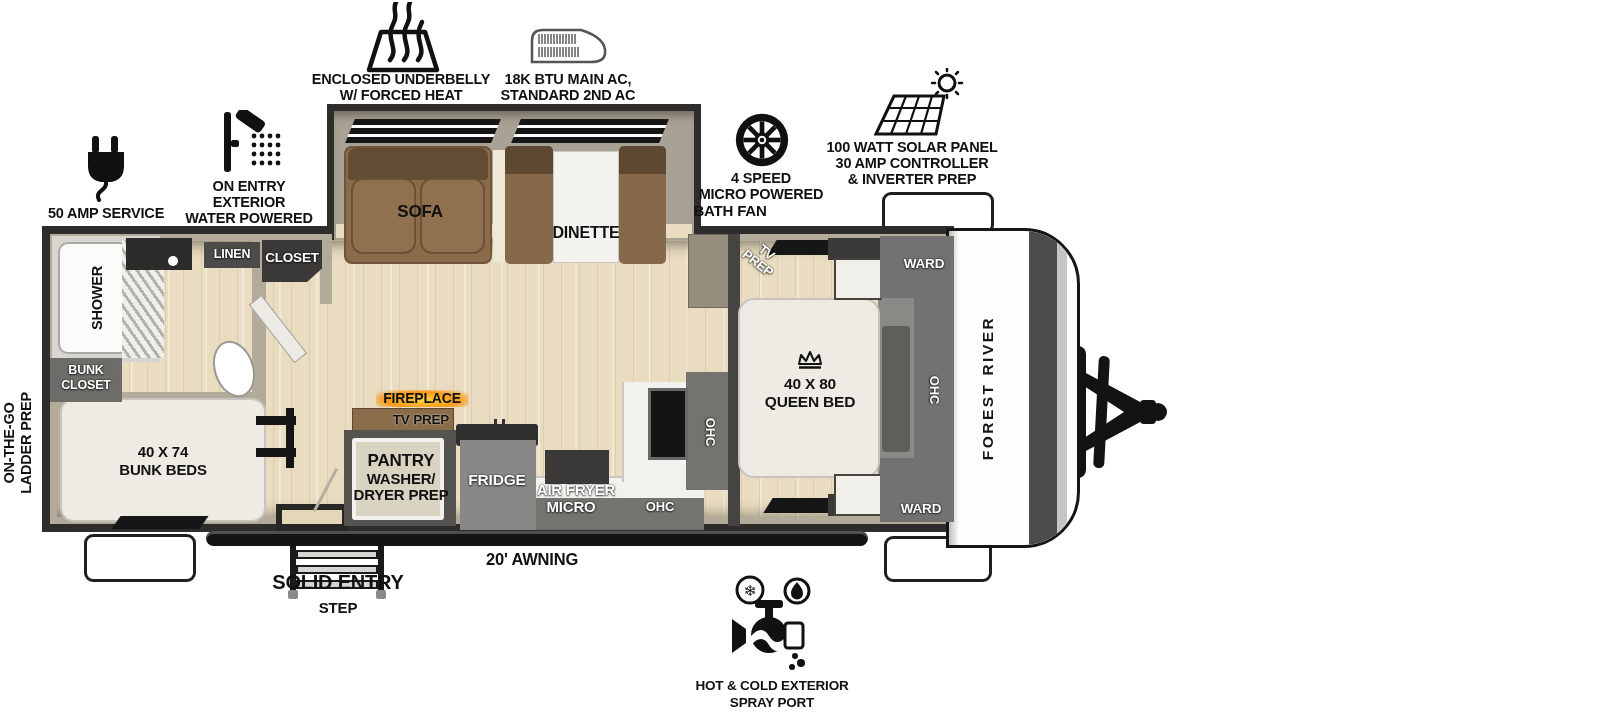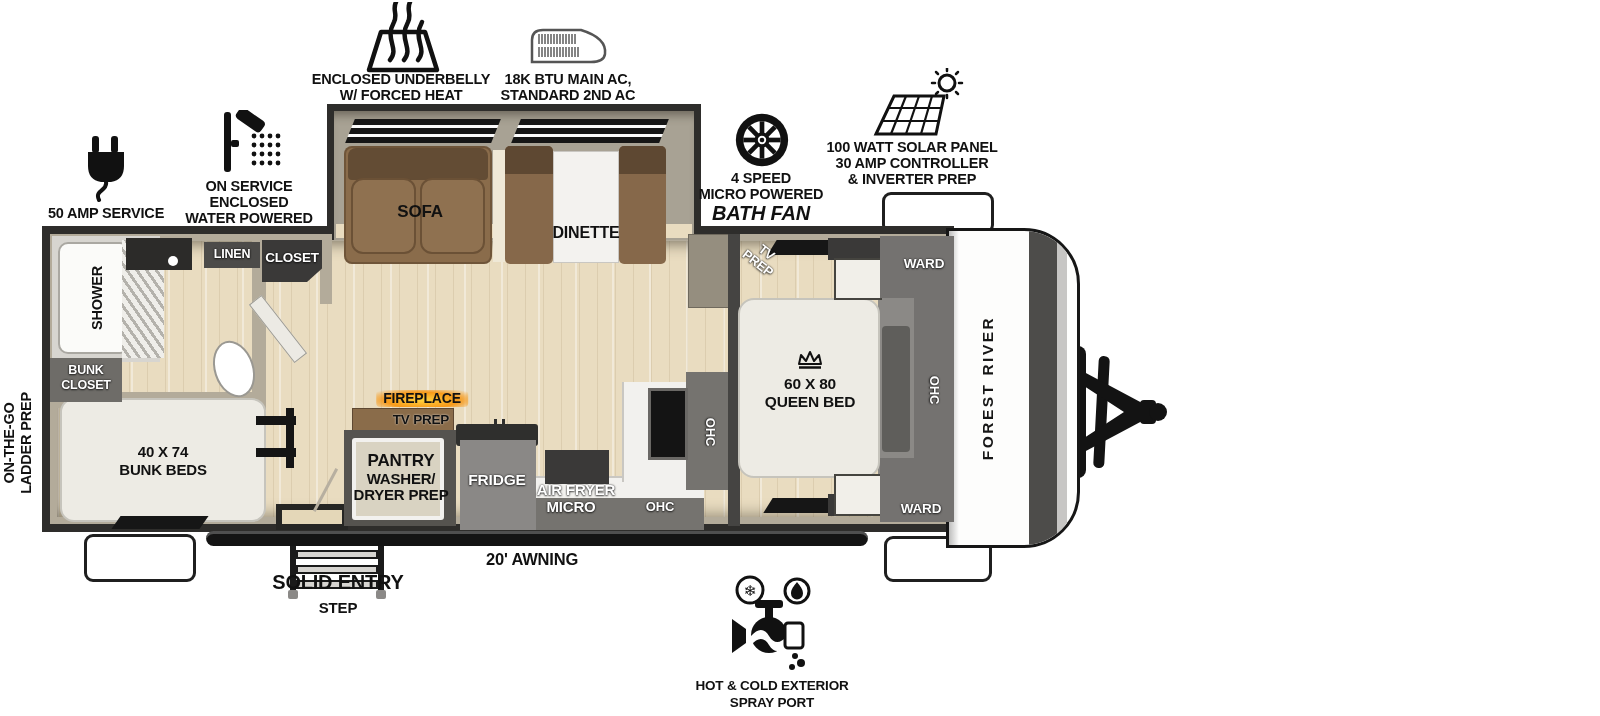--- a/index.html
+++ b/index.html
@@ -72,21 +72,21 @@
           <line x1="35" y1="35" x2="44" y2="44"></line>
         <line x1="35" y1="25" x2="44" y2="16"></line>
           <line x1="25" y1="35" x2="16" y2="44"></line>
       </g>
       <circle cx="30" cy="30" r="8" fill="#111"></circle>
       <circle cx="30" cy="30" r="3.5" fill="none" stroke="#fff" stroke-width="2"></circle>
     </svg>
   </div>
   <div class="t" style="left:761px;top:171px;font-size:14.5px;">4 SPEED</div>
   <div class="t" style="left:761px;top:187px;font-size:14.5px;">MICRO POWERED</div>
-  <div class="t" style="left:761px;top:203px;font-size:20px;font-style:italic;">BATH FAN</div>
+  <div class="t" style="left:730px;top:203px;font-size:15px;">BATH FAN</div>
 
   <div class="abs" style="left:868px;top:68px;">
     <svg width="96" height="72" viewBox="0 0 96 72">
       <polygon points="8,66 26,28 76,28 68,66" fill="#fff" stroke="#111" stroke-width="3"></polygon>
       <line x1="20" y1="40" x2="73" y2="40" stroke="#111" stroke-width="2.2"></line>
       <line x1="14" y1="53" x2="70" y2="53" stroke="#111" stroke-width="2.2"></line>
       <line x1="38" y1="28" x2="23" y2="66" stroke="#111" stroke-width="2.2"></line>
       <line x1="51" y1="28" x2="38" y2="66" stroke="#111" stroke-width="2.2"></line>
       <line x1="64" y1="28" x2="53" y2="66" stroke="#111" stroke-width="2.2"></line>
       <circle cx="79" cy="15" r="8" fill="#fff" stroke="#111" stroke-width="3"></circle>
@@ -134,22 +134,22 @@
           <circle cx="44" cy="44" r="2.4"></circle>
           <circle cx="52" cy="44" r="2.4"></circle>
           <circle cx="60" cy="44" r="2.4"></circle>
         <circle cx="36" cy="53" r="2.4"></circle>
           <circle cx="44" cy="53" r="2.4"></circle>
           <circle cx="52" cy="53" r="2.4"></circle>
           <circle cx="60" cy="53" r="2.4"></circle>
       </g>
     </svg>
   </div>
-  <div class="t" style="left:249px;top:179px;font-size:14.5px;">ON SERVICE</div>
-  <div class="t" style="left:249px;top:195px;font-size:14.5px;">ENCLOSED</div>
+  <div class="t" style="left:249px;top:179px;font-size:14.5px;">ON ENTRY</div>
+  <div class="t" style="left:249px;top:195px;font-size:14.5px;">EXTERIOR</div>
   <div class="t" style="left:249px;top:211px;font-size:14.5px;">WATER POWERED</div>
 
   <div class="t vert" style="left:18px;top:443px;font-size:14.5px;line-height:17px;">
     <div>ON-THE-GO</div>
     <div>LADDER PREP</div>
   </div>
 
   <div class="abs jackpad" style="left:84px;top:534px;width:112px;height:48px;"></div>
   <div class="abs jackpad" style="left:882px;top:192px;width:112px;height:42px;"></div>
   <div class="abs jackpad" style="left:884px;top:536px;width:108px;height:46px;"></div>
@@ -261,21 +261,21 @@
   <div class="abs win" style="left:772px;top:240px;width:92px;height:15px;transform:skewX(-32deg);"></div>
   <div class="abs win" style="left:768px;top:498px;width:90px;height:15px;transform:skewX(-32deg);"></div>
 
   <div class="abs" style="left:738px;top:298px;width:142px;height:180px;background:#edebe4;border:2px solid #c6c4bc;border-radius:16px;z-index:5;"></div>
   <div class="abs" style="left:795px;top:350px;z-index:9;">
     <svg width="30" height="20" viewBox="0 0 30 20">
       <path d="M4,14 L6,5 L11,11 L15,2 L19,11 L24,5 L26,14 Z" fill="none" stroke="#111" stroke-width="2" stroke-linejoin="round"></path>
       <line x1="4" y1="17.5" x2="26" y2="17.5" stroke="#111" stroke-width="2.5"></line>
     </svg>
   </div>
-  <div class="t" style="left:810px;top:376px;font-size:15.5px;">60 X 80</div>
+  <div class="t" style="left:810px;top:376px;font-size:15.5px;">40 X 80</div>
   <div class="t" style="left:810px;top:394px;font-size:15.5px;">QUEEN BED</div>
 
   <div class="abs" style="left:878px;top:290px;width:40px;height:196px;background:#8b8986;z-index:4;">
     <div class="abs" style="left:4px;top:36px;width:28px;height:126px;background:#5f5e5b;border-radius:4px;"></div>
   </div>
   <div class="abs darkbox" style="left:828px;top:238px;width:56px;height:22px;"></div>
   <div class="abs darkbox" style="left:828px;top:494px;width:56px;height:22px;"></div>
   <div class="abs whitebox" style="left:834px;top:258px;width:48px;height:42px;"></div>
   <div class="abs whitebox" style="left:834px;top:474px;width:48px;height:42px;"></div>
 

